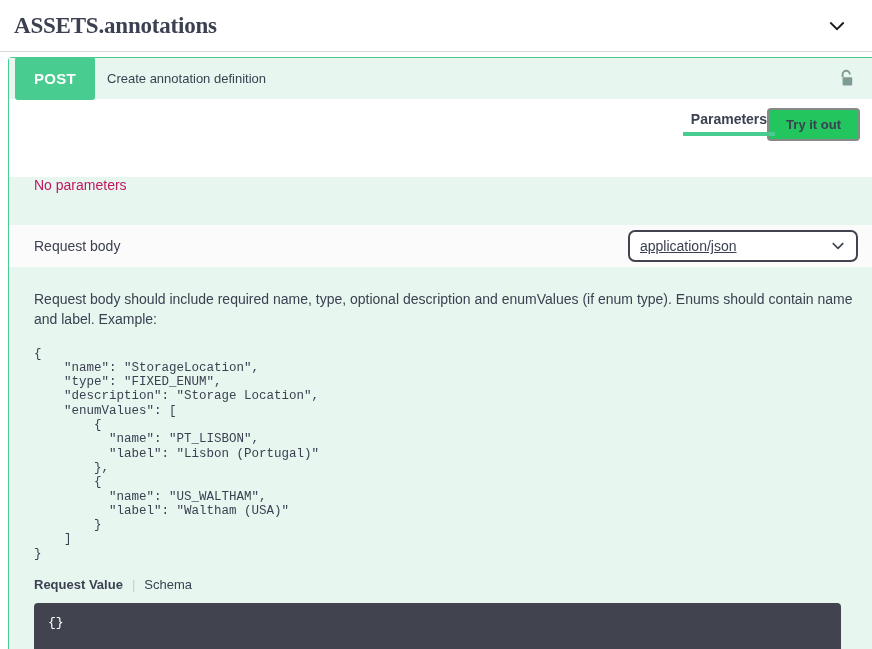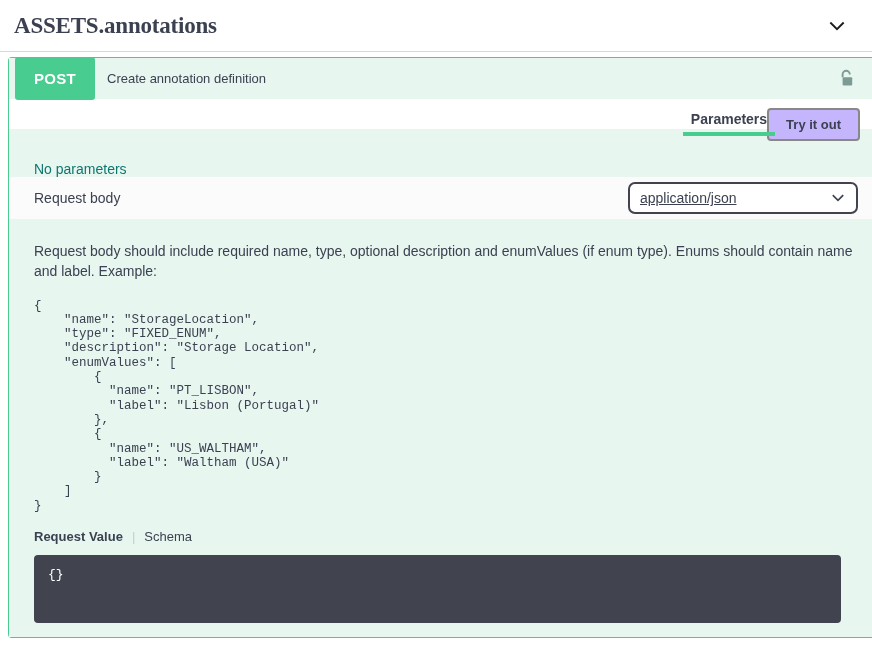--- a/index.html
+++ b/index.html
@@ -128,37 +128,38 @@
     right: -8px;
     bottom: 0;
     height: 4px;
     background: #49cc90;
   }
   .try-out-btn {
     font-family: "Liberation Sans", sans-serif;
     font-size: 13px;
     font-weight: bold;
     color: #3b4151;
-    background: #c4b5fd;
+    background: #22c55e;
     border: 2px solid #888888;
     border-radius: 4px;
     padding: 7px 17px;
     cursor: pointer;
     margin-top: -3px;
   }
 
   .band-params {
     background: #e8f6f0;
     height: 48px;
     display: flex;
-    align-items: flex-end;
+    align-items: flex-start;
     padding-left: 25px;
     font-size: 14px;
-    color: #0f766e;
-    box-sizing: border-box;
+    color: #be185d;
+    box-sizing: border-box;
+    margin-top: 48px;
   }
   .band-requestbody {
     background: #fbfbfb;
     height: 42px;
     display: flex;
     align-items: center;
     justify-content: space-between;
     padding: 0 14px 0 25px;
     font-size: 14px;
     color: #3b4151;

